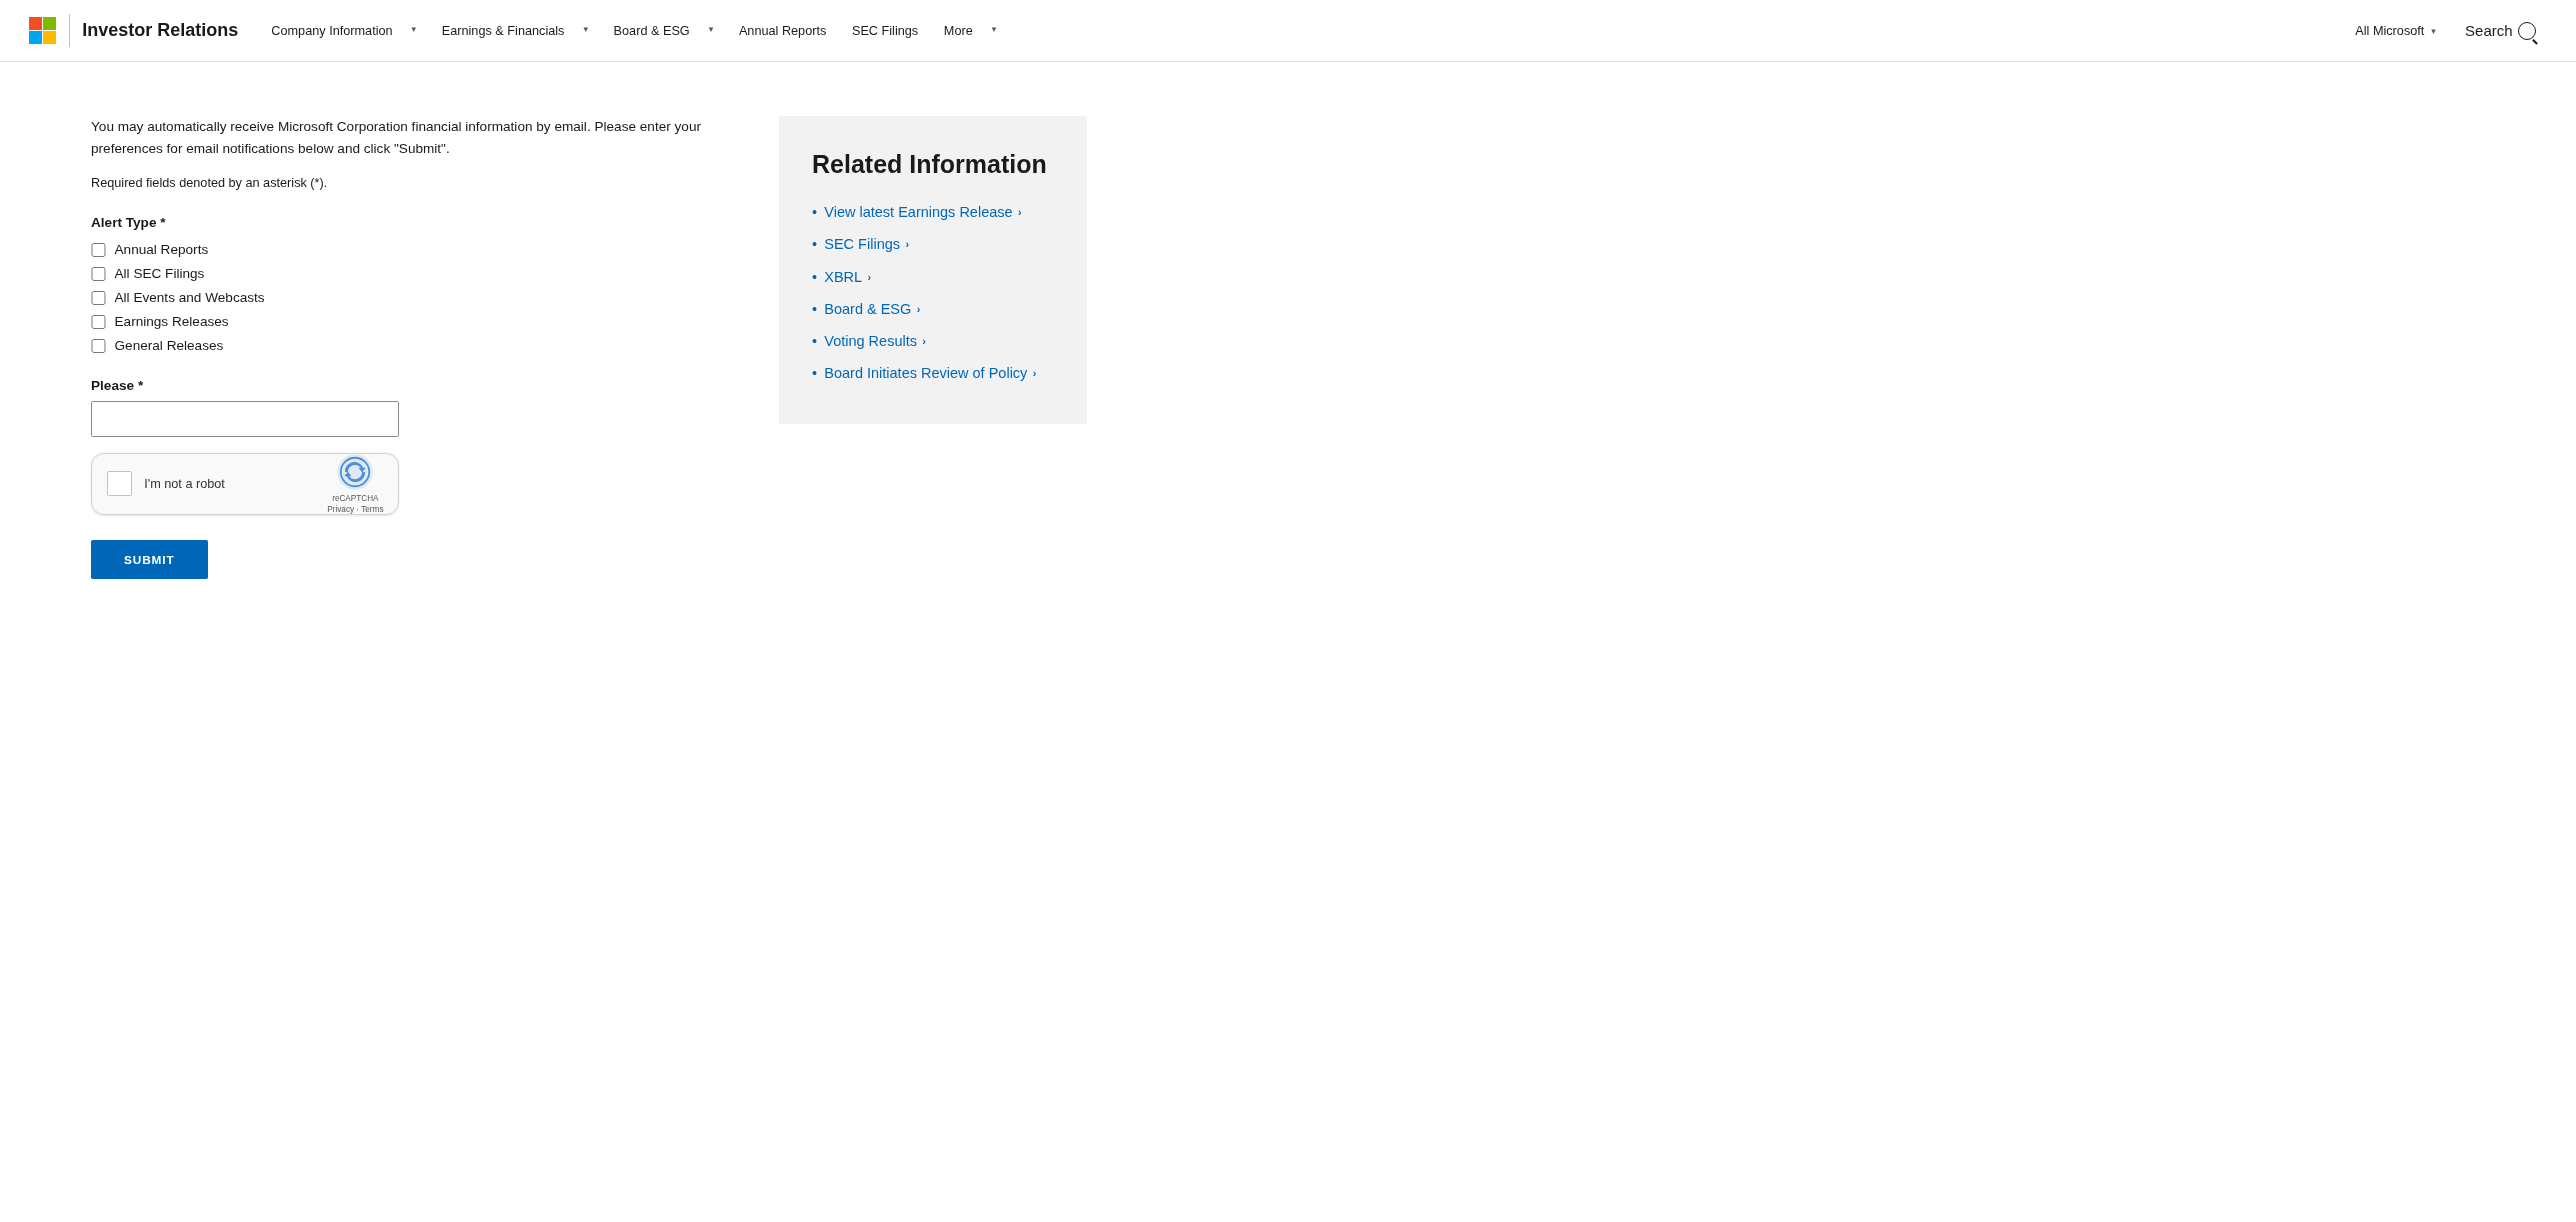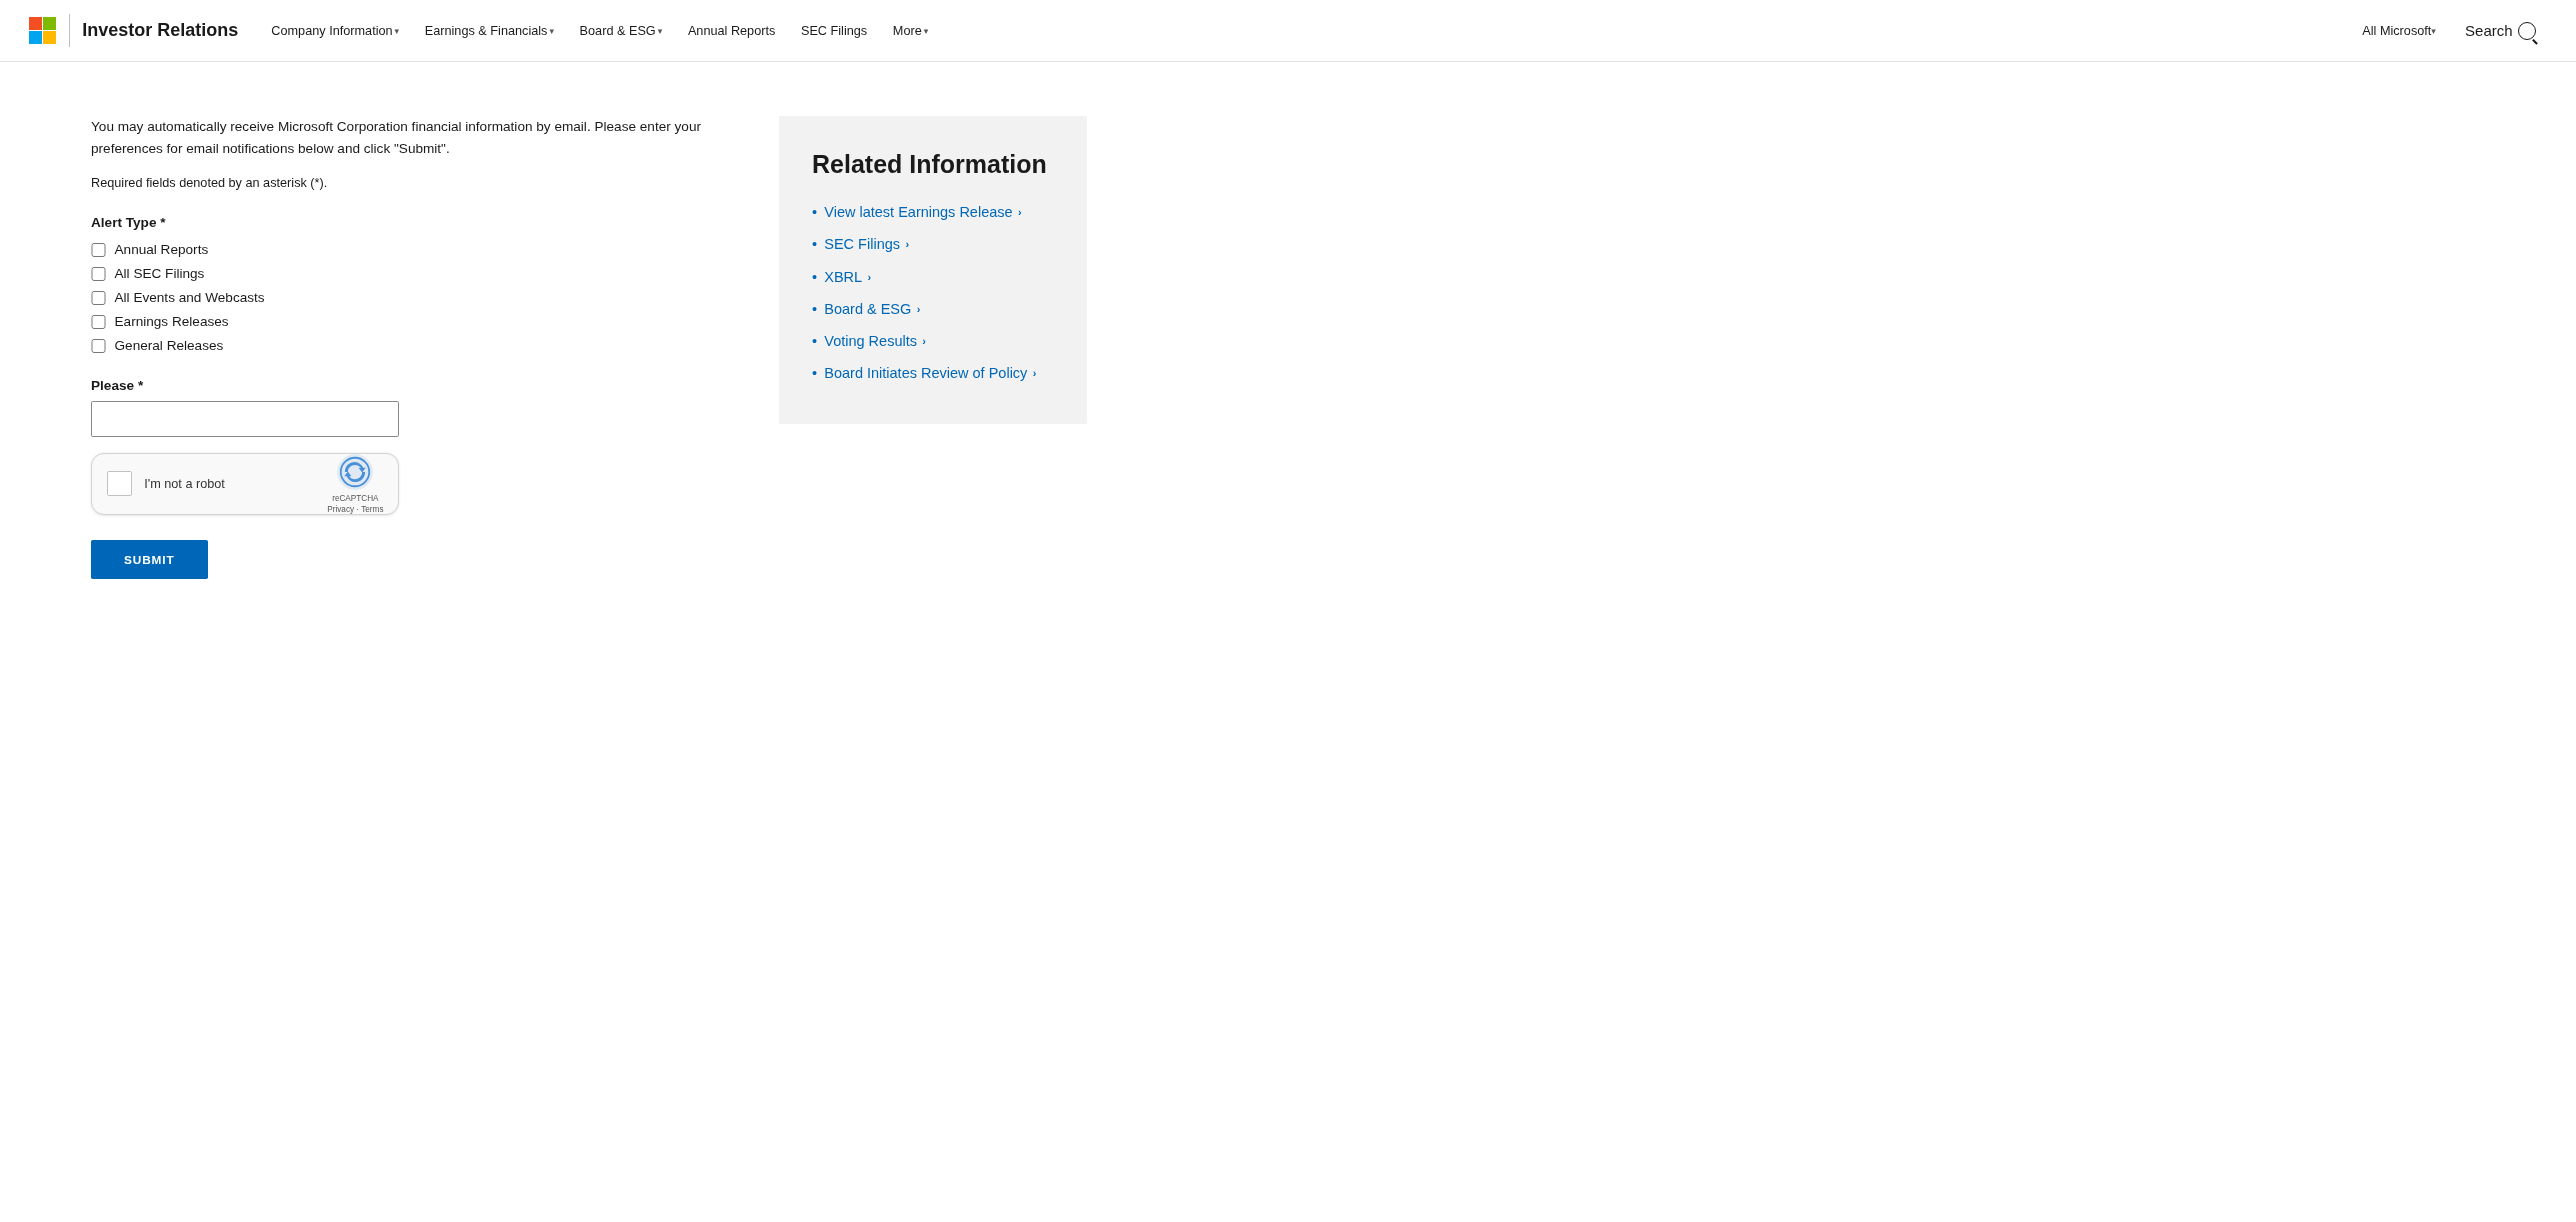--- a/index.html
+++ b/index.html
@@ -53,22 +53,21 @@
       flex-shrink: 0;
     }
     .header-nav {
       display: flex;
       align-items: center;
       gap: 3.6px;
       flex: 1;
     }
     .nav-item {
       display: flex;
-      align-items: center;
-      gap: 2px;
+      gap: 19px;
       padding: 7.2px 11px;
       font-size: 12.7px;
       color: #1a1a1a;
       cursor: pointer;
       white-space: nowrap;
       text-decoration: none;
       border-radius: 1.8px;
       transition: background 0.15s;
     }
     .nav-chevron {
@@ -78,21 +77,21 @@
     .header-right {
       display: flex;
       align-items: center;
       gap: 7.2px;
       flex-shrink: 0;
       margin-left: auto;
     }
     .all-microsoft {
       display: flex;
       align-items: center;
-      gap: 0;
+      gap: 7px;
       padding: 7.2px 11px;
       font-size: 12.7px;
       cursor: pointer;
       white-space: nowrap;
       color: #1a1a1a;
     }
     .search-btn {
       display: flex;
       align-items: center;
       gap: 5.4px;

